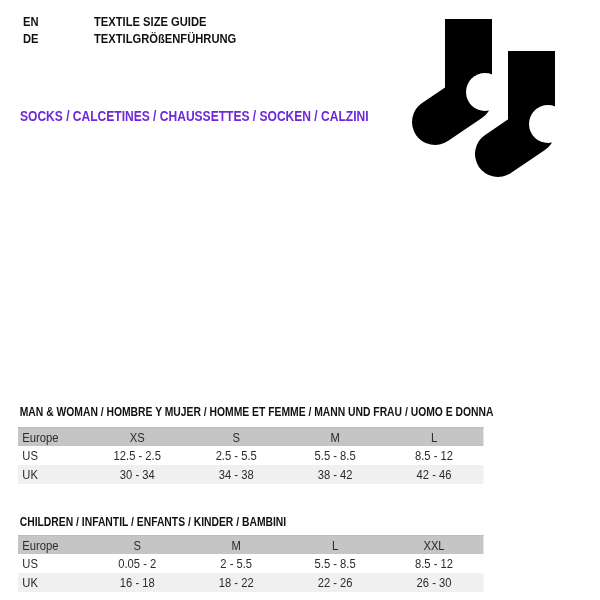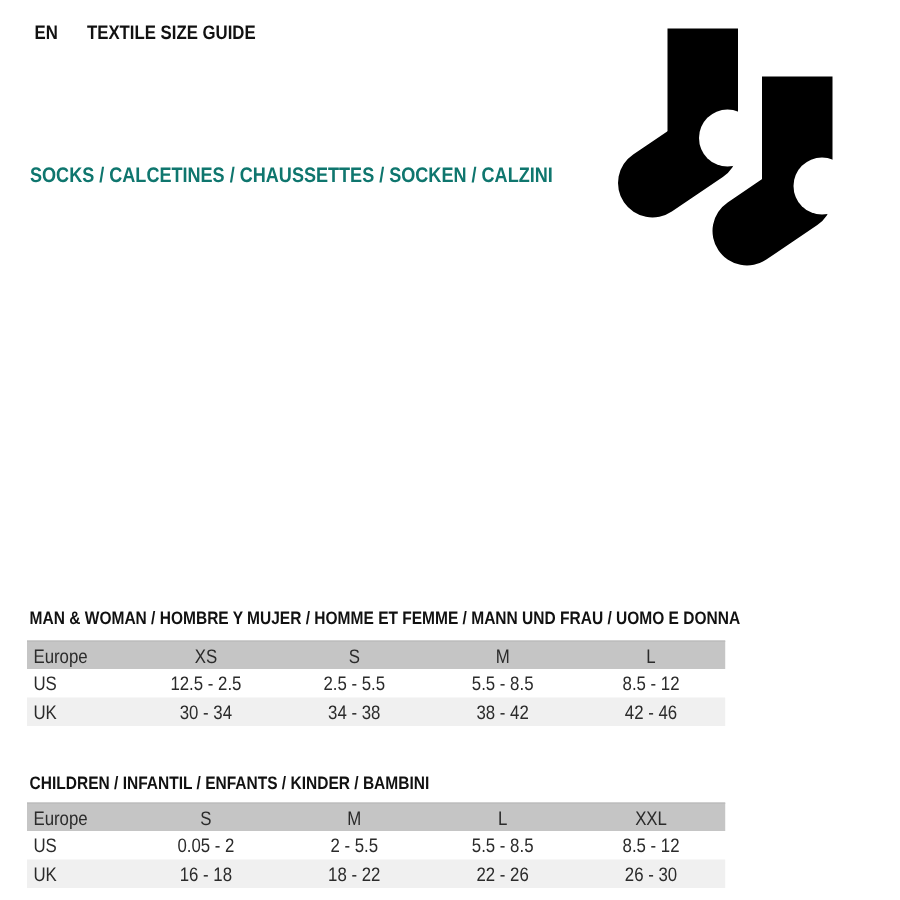--- a/index.html
+++ b/index.html
@@ -5,23 +5,23 @@
   html,body{margin:0;padding:0;background:#fff;}
   .canvas{
     position:relative;width:600px;height:600px;background:#ffffff;overflow:hidden;
     font-family:"Liberation Sans","DejaVu Sans",sans-serif;color:#1a1a1a;
   }
   
   .cond{display:inline-block;transform:scaleX(0.86);transform-origin:0 50%;white-space:nowrap;}
 
   
   .lang-block{position:absolute;left:23px;top:13px;}
-  .lang-row{display:flex;height:16.8px;align-items:center;font-size:13px;font-weight:bold;color:#111;}
+  .lang-row{display:flex;height:16.8px;align-items:center;font-size:13px;font-weight:bold;color:#111;gap:36px;}
   .lang-row .code{width:35px;flex:0 0 35px;}
-  .socks-line{position:absolute;left:20px;top:108px;font-size:14px;font-weight:bold;color:#0f766e;height:16px;line-height:16px;}
+  .socks-line{position:absolute;left:20px;top:108px;font-size:14px;font-weight:bold;color:#6d28d9;height:16px;line-height:16px;}
 
   
   .socks-svg{position:absolute;left:395px;top:10px;}
 
   
   .size-table{position:absolute;left:18px;width:540px;transform:scaleX(0.862);transform-origin:0 0;}
   .size-table.t1{top:406px;}
   .size-table.t2{top:516px;}
   .table-title{font-size:12px;font-weight:bold;line-height:13px;color:#111;white-space:nowrap;padding-left:2px;}
   .t1 .table-title{margin-bottom:8px;}
@@ -35,20 +35,24 @@
 </style>
 </head>
 <body>
 
 <div class="canvas">
 
   <div class="lang-block">
     <div class="lang-row">
       <span class="code"><span class="cond">EN</span></span>
       <span class="cond">TEXTILE SIZE GUIDE</span>
+    </div>
+    <div class="lang-row">
+      <span class="code"><span class="cond">DE</span></span>
+      <span class="cond">TEXTILGRÖßENFÜHRUNG</span>
     </div>
   </div>
 
   <div class="socks-line"><span class="cond">SOCKS / CALCETINES / CHAUSSETTES / SOCKEN / CALZINI</span></div>
 
   <svg class="socks-svg" width="175" height="185" viewBox="0 0 175 185" aria-hidden="true">
 
     <g transform="translate(50,9)">
       <rect x="0" y="0" width="47" height="80" fill="#000"></rect>
       <line x1="24" y1="80" x2="-10" y2="103" stroke="#000" stroke-width="46" stroke-linecap="round"></line>

